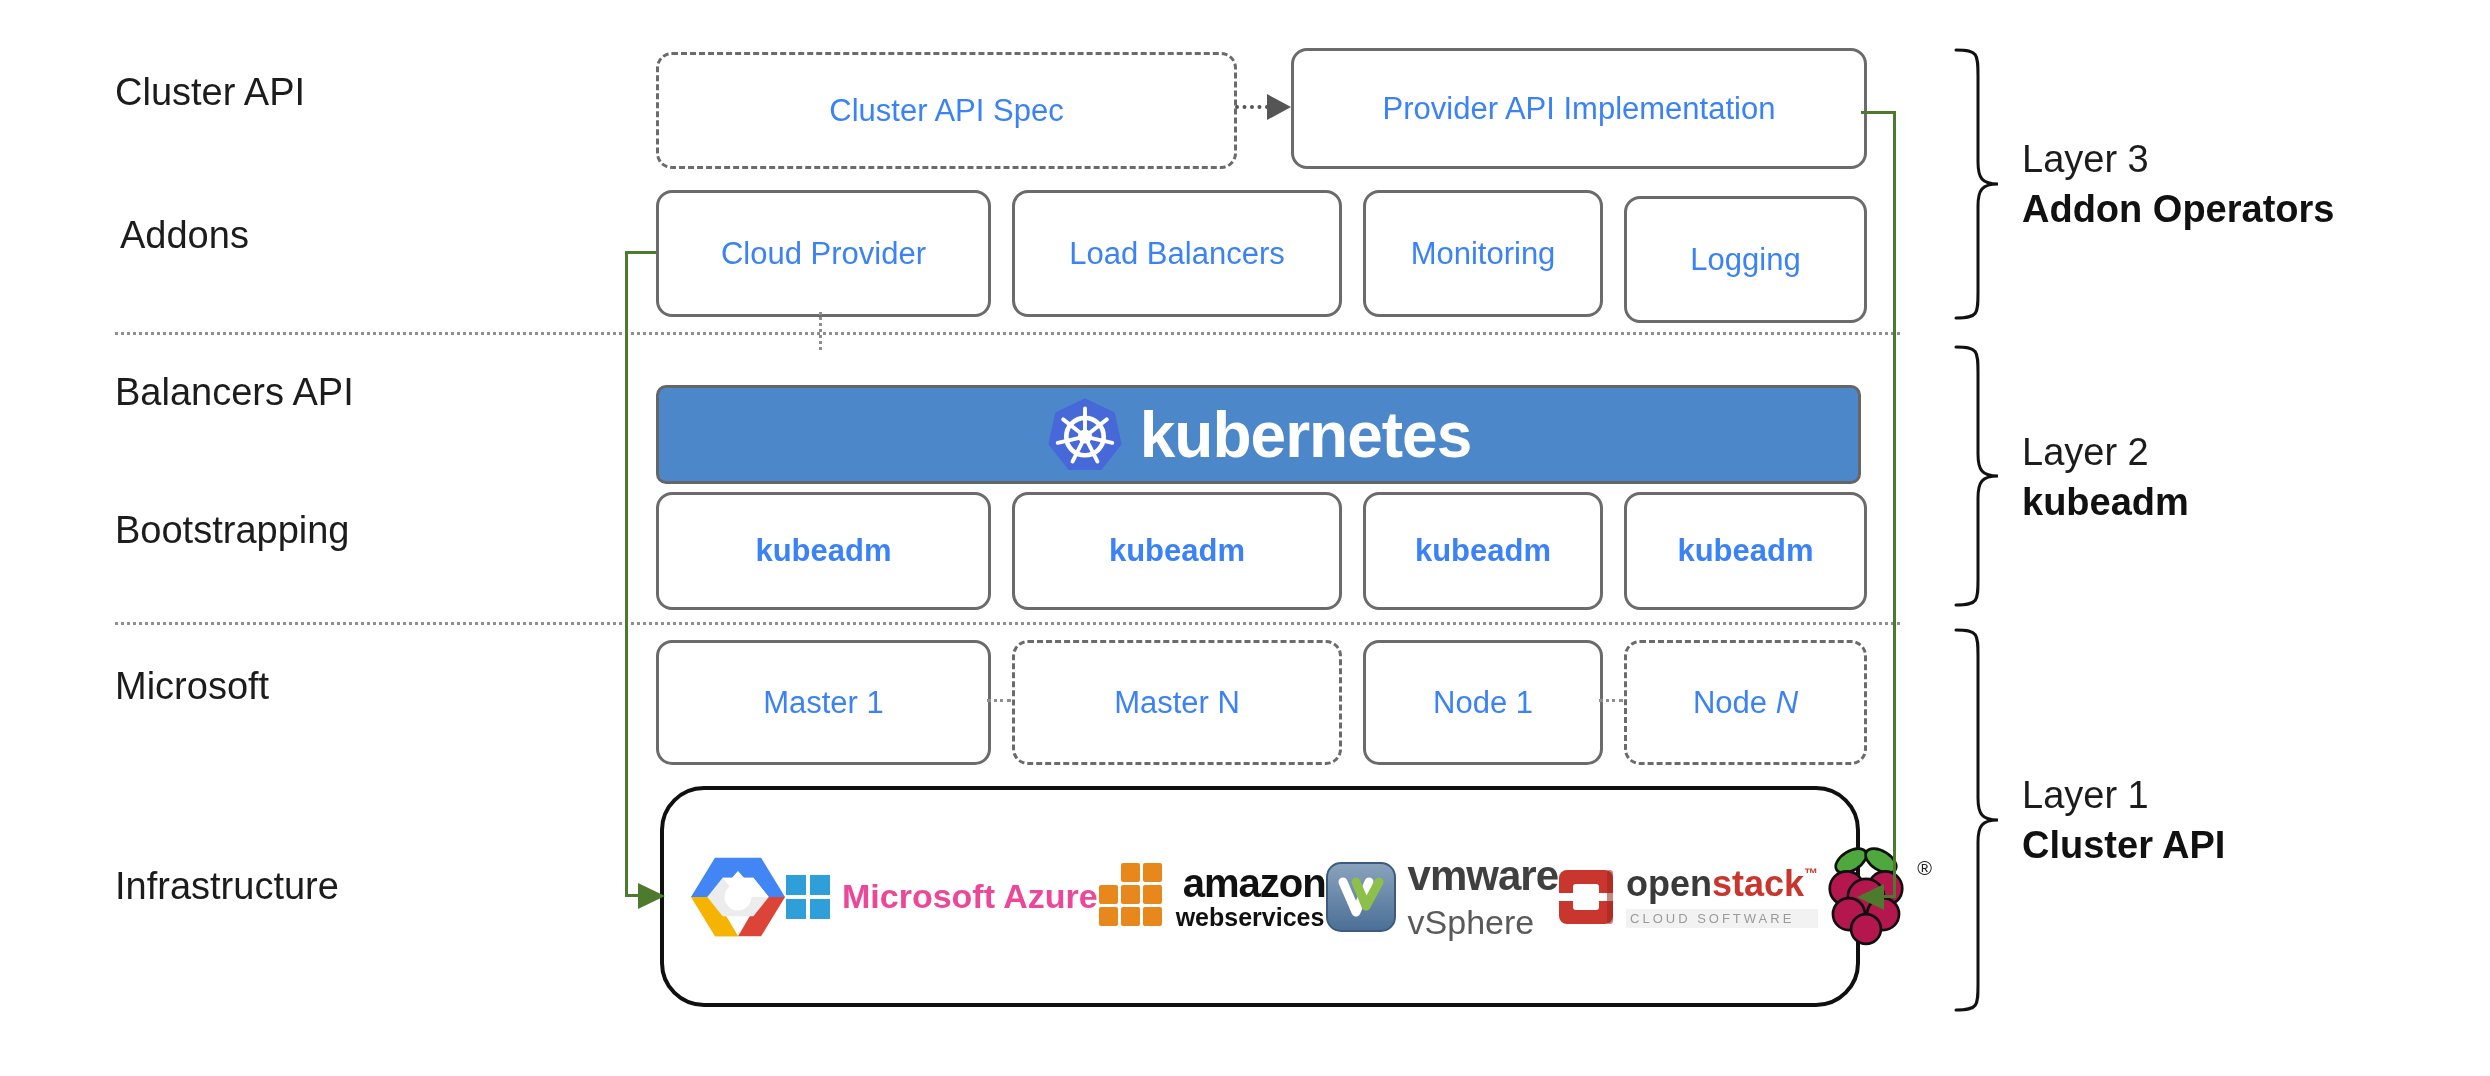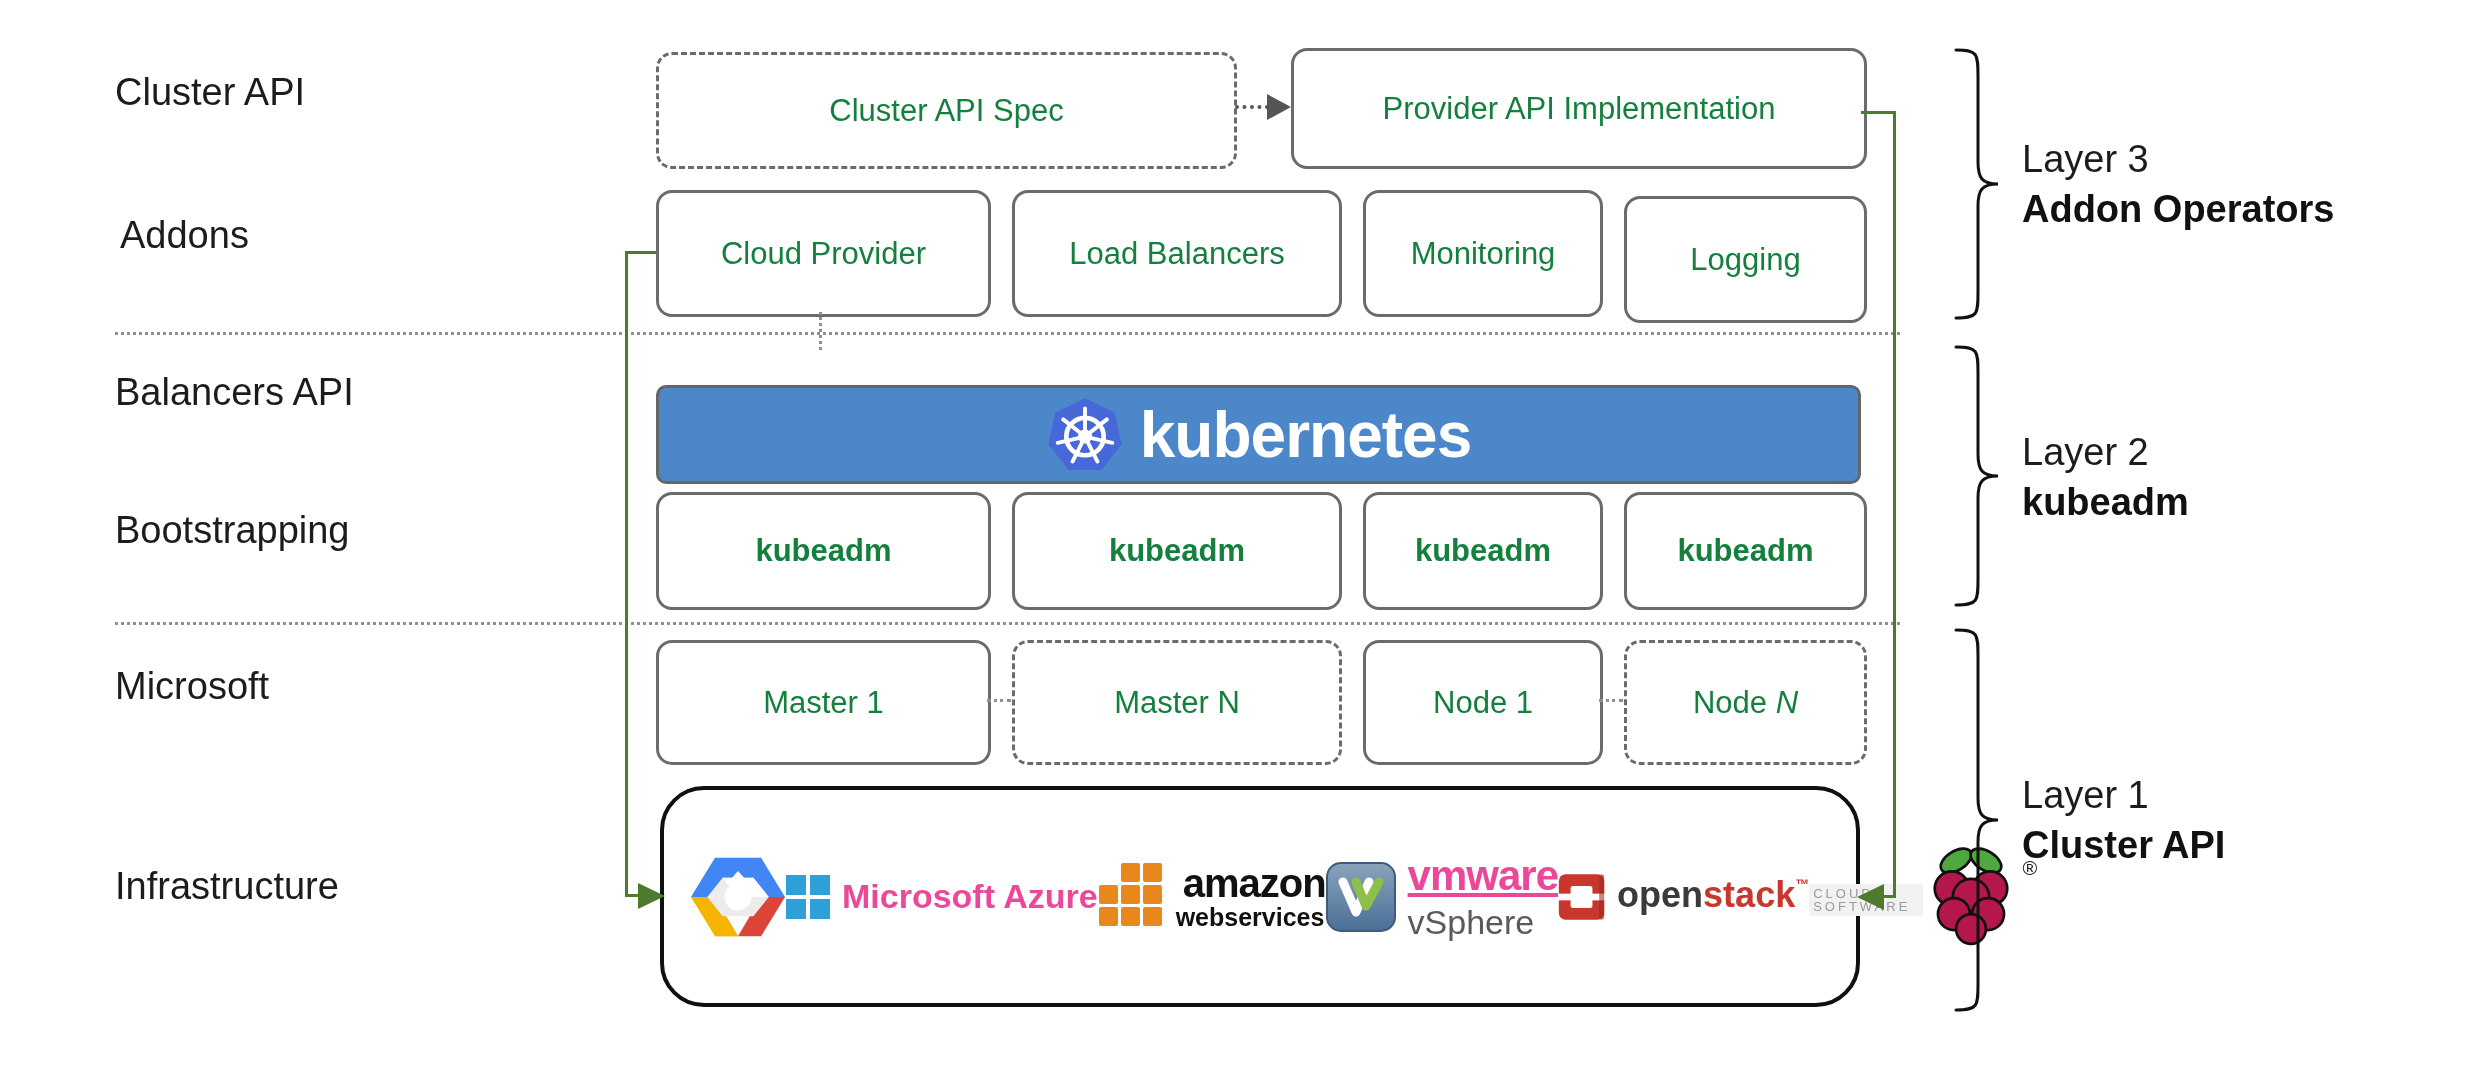--- a/index.html
+++ b/index.html
@@ -4,21 +4,21 @@
 <style>
   html,body{margin:0;padding:0;background:#fff;}
   #stage{position:relative;width:2490px;height:1076px;background:#fff;overflow:hidden;
          font-family:"Liberation Sans",sans-serif;color:#1c1c1c;}
 
   
   .rowlabel{position:absolute;left:115px;transform:translateY(-50%);font-size:38px;color:#1c1c1c;white-space:nowrap;}
 
   
   .dbox{position:absolute;border:3px solid #6b6b6b;border-radius:16px;background:#fff;
-        display:flex;align-items:center;justify-content:center;font-size:31px;color:#15803d;text-align:center;}
+        display:flex;align-items:center;justify-content:center;font-size:31px;color:#3b82f6;text-align:center;}
   .dbox.dashed{border-style:dashed;}
   .dbox.bold{font-weight:bold;}
   .nlabel-em{font-style:italic;}
 
   
   .dotline-h{position:absolute;border-top:3px dotted #8f8f8f;height:0;}
   .dotline-v{position:absolute;border-left:3px dotted #8f8f8f;width:0;}
 
   
   .dotarrow-line{position:absolute;border-top:4px dotted #555;height:0;}
@@ -42,23 +42,23 @@
   #infra-box{position:absolute;left:660px;top:786px;width:1200px;height:221px;box-sizing:border-box;
              border:4px solid #101010;border-radius:44px;background:#fff;}
   #infra-logos{position:absolute;left:690px;top:786px;width:1150px;height:221px;
                display:flex;align-items:center;justify-content:space-between;}
   .logo-item{display:flex;align-items:center;gap:12px;}
   .azure-text{font-size:34px;font-weight:600;color:#ec4899;white-space:nowrap;}
   .aws-text{display:flex;flex-direction:column;line-height:1;color:#111;}
   .aws-line1{font-size:40px;font-weight:bold;letter-spacing:-1px;margin-left:7px;}
   .aws-line2{font-size:25px;font-weight:bold;letter-spacing:0px;margin-top:2px;}
   .vmw-text{display:flex;flex-direction:column;line-height:1;}
-  .vmw-line1{font-size:42px;font-weight:bold;color:#ec4899;letter-spacing:-1px;text-decoration:underline;}
+  .vmw-line1{font-size:42px;font-weight:bold;color:#404040;letter-spacing:-1px;}
   .vmw-line2{font-size:34px;color:#5a5a5a;margin-top:8px;}
-  .os-text{display:flex;flex-direction:row;line-height:1;}
+  .os-text{display:flex;flex-direction:column;line-height:1;}
   .os-line1{font-size:36px;font-weight:bold;}
   .os-part1{color:#3a3a3a;}
   .os-part2{color:#C8362D;}
   .os-tm{font-size:14px;color:#C8362D;vertical-align:top;}
   .os-tagline{font-size:13px;letter-spacing:3px;color:#9a9a9a;margin-top:7px;padding:3px 4px;background:#f2f2f2;}
   .rpi-wrap{position:relative;}
   .rpi-reg{position:absolute;right:-18px;top:14px;font-size:20px;color:#222;}
 
   
   .brace{position:absolute;left:1952px;width:50px;}

